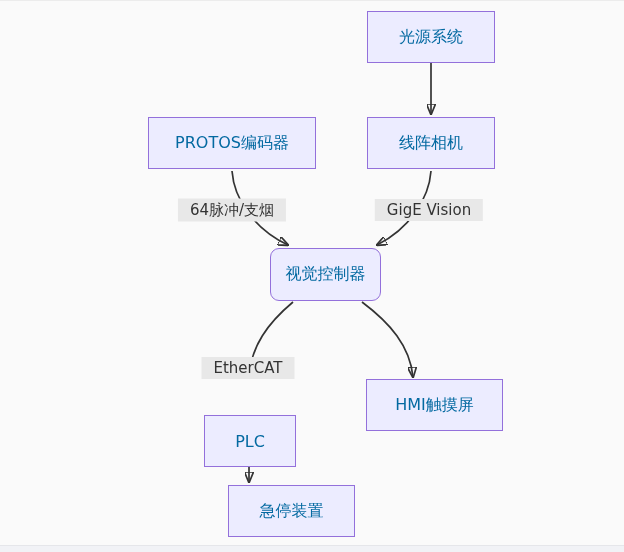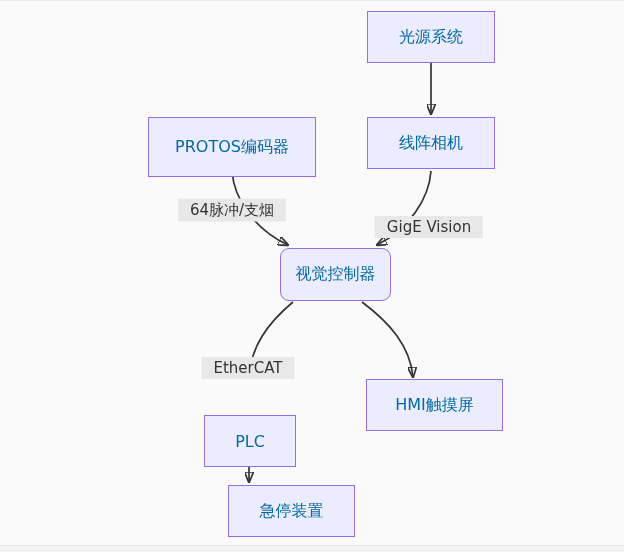--- a/index.html
+++ b/index.html
@@ -32,37 +32,37 @@
     align-items: center;
     justify-content: center;
     background: #ECECFF;
     border: 1.5px solid #9370DB;
     color: #0369a1;
     font-size: 16px;
     text-align: center;
   }
   .node.rounded { border-radius: 9px; }
   #n-light-source   { left: 367px; top: 10px;  width: 128px; height: 52px; }
-  #n-protos-encoder { left: 148px; top: 116px; width: 168px; height: 60px; }
+  #n-protos-encoder { left: 148px; top: 116px; width: 168px; height: 52px; }
   #n-line-camera    { left: 367px; top: 116px; width: 128px; height: 52px; }
-  #n-vision-ctrl    { left: 280px; top: 247px; width: 111px; height: 53px; }
+  #n-vision-ctrl    { left: 270px; top: 247px; width: 111px; height: 53px; }
   #n-plc            { left: 204px; top: 378px; width: 92px;  height: 52px; margin-top: 36px; }
   #n-hmi            { left: 345px; top: 378px; width: 137px; height: 52px; margin-left: 21px; }
   #n-estop          { left: 185px; top: 484px; width: 127px; height: 52px; margin-left: 43px; }
   .edge-label {
     position: absolute;
     transform: translate(-50%, -50%);
     background: #e8e8e8;
     color: #333333;
     font-size: 15px;
     padding: 2px 12px;
     white-space: nowrap;
   }
   #el-pulses   { left: 232px; top: 209px; }
-  #el-gige     { left: 429px; top: 209px; margin-top: 17px; }
+  #el-gige     { left: 429px; top: 209px; }
   #el-ethercat { left: 248px; top: 341px; margin-top: 26px; }
   .bottom-strip {
     position: absolute;
     left: 0; right: 0;
     top: 544px; height: 8px;
     background: #f1f2f6;
     border-top: 1px solid #e5e6ea;
   }
 </style>
 </head>

